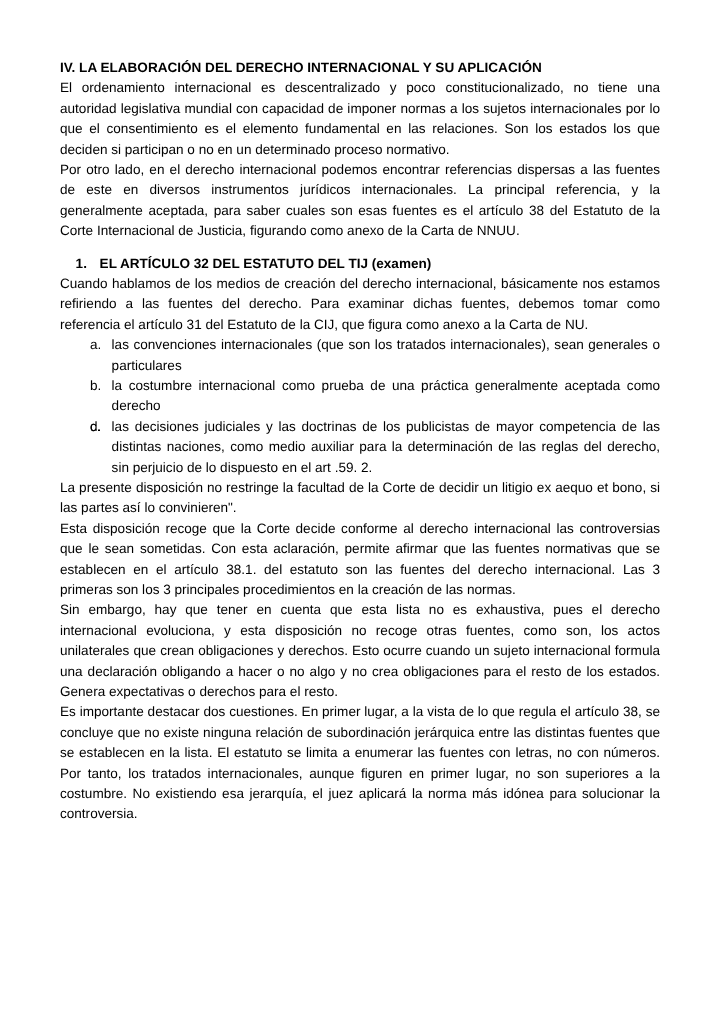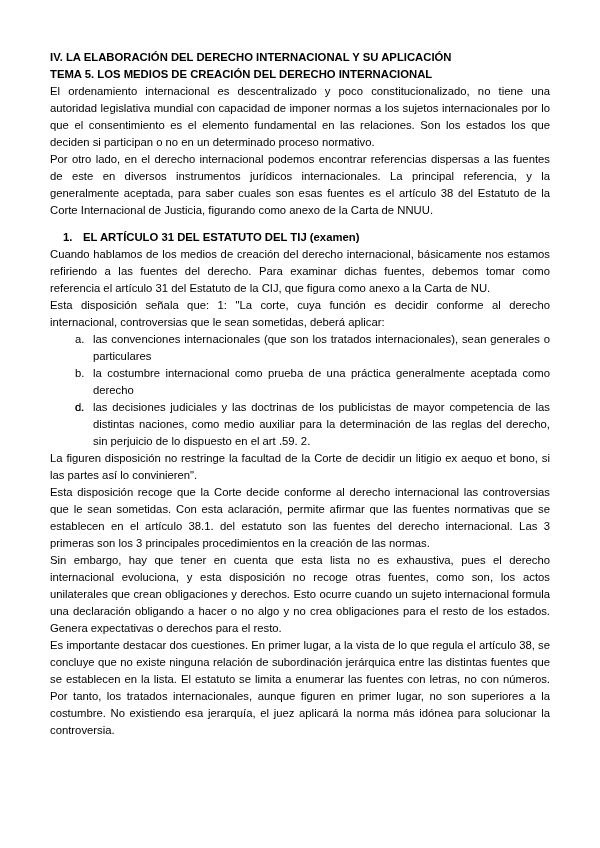--- a/index.html
+++ b/index.html
@@ -27,49 +27,47 @@
   .gap { margin-top: 10px; }
   .list .li { position: relative; padding-left: 43px; text-align: justify; }
   .li-marker { position: absolute; left: 25px; top: 0; }
 </style>
 </head>
 <body style="background: rgb(255, 255, 255);">
 
 <div class="page" style="color: rgb(0, 0, 0);">
 
   <p class="t bold">IV. LA ELABORACIÓN DEL DERECHO INTERNACIONAL Y SU APLICACIÓN</p>
-  <p class="t bold">TEMA 5. LOS MEDIOS DE CREACIÓN DEL DERECHO INTERNACIONAL</p>
 
   <p class="t just">El ordenamiento internacional es descentralizado y poco constitucionalizado, no tiene una autoridad legislativa mundial con capacidad de imponer normas a los sujetos internacionales por lo que el consentimiento es el elemento fundamental en las relaciones. Son los estados los que deciden si participan o no en un determinado proceso normativo.</p>
   <p class="t just">Por otro lado, en el derecho internacional podemos encontrar referencias dispersas a las fuentes de este en diversos instrumentos jurídicos internacionales. La principal referencia, y la generalmente aceptada, para saber cuales son esas fuentes es el artículo 38 del Estatuto de la Corte Internacional de Justicia, figurando como anexo de la Carta de NNUU.</p>
 
   <div class="section-heading">
-    <span class="sec-marker">1.</span><span>EL ARTÍCULO 31 DEL ESTATUTO DEL TIJ (examen)</span>
+    <span class="sec-marker">1.</span><span>EL ARTÍCULO 32 DEL ESTATUTO DEL TIJ (examen)</span>
   </div>
 
   <p class="t just">Cuando hablamos de los medios de creación del derecho internacional, básicamente nos estamos refiriendo a las fuentes del derecho. Para examinar dichas fuentes, debemos tomar como referencia el artículo 31 del Estatuto de la CIJ, que figura como anexo a la Carta de NU.</p>
-  <p class="t just">Esta disposición señala que: 1: "La corte, cuya función es decidir conforme al derecho internacional, controversias que le sean sometidas, deberá aplicar:</p>
 
   <div class="list">
     <div class="li">
       <span class="li-marker">a.</span>
       <span>las convenciones internacionales (que son los tratados internacionales), sean generales o particulares</span>
     </div>
     <div class="li">
       <span class="li-marker">b.</span>
       <span>la costumbre internacional como prueba de una práctica generalmente aceptada como derecho</span>
     </div>
     <div class="li">
       <span class="li-marker">c.</span>
     </div>
     <div class="li">
       <span class="li-marker">d.</span>
       <span>las decisiones judiciales y las doctrinas de los publicistas de mayor competencia de las distintas naciones, como medio auxiliar para la determinación de las reglas del derecho, sin perjuicio de lo dispuesto en el art .59. 2.</span>
     </div>
   </div>
 
-  <p class="t just">La figuren disposición no restringe la facultad de la Corte de decidir un litigio ex aequo et bono, si las partes así lo convinieren".</p>
+  <p class="t just">La presente disposición no restringe la facultad de la Corte de decidir un litigio ex aequo et bono, si las partes así lo convinieren".</p>
 
   <p class="t just gap">Esta disposición recoge que la Corte decide conforme al derecho internacional las controversias que le sean sometidas. Con esta aclaración, permite afirmar que las fuentes normativas que se establecen en el artículo 38.1. del estatuto son las fuentes del derecho internacional. Las 3 primeras son los 3 principales procedimientos en la creación de las normas.</p>
   <p class="t just gap">Sin embargo, hay que tener en cuenta que esta lista no es exhaustiva, pues el derecho internacional evoluciona, y esta disposición no recoge otras fuentes, como son, los actos unilaterales que crean obligaciones y derechos. Esto ocurre cuando un sujeto internacional formula una declaración obligando a hacer o no algo y no crea obligaciones para el resto de los estados. Genera expectativas o derechos para el resto.</p>
   <p class="t just gap">Es importante destacar dos cuestiones. En primer lugar, a la vista de lo que regula el artículo 38, se concluye que no existe ninguna relación de subordinación jerárquica entre las distintas fuentes que se establecen en la lista. El estatuto se limita a enumerar las fuentes con letras, no con números. Por tanto, los tratados internacionales, aunque figuren en primer lugar, no son superiores a la costumbre. No existiendo esa jerarquía, el juez aplicará la norma más idónea para solucionar la controversia.</p>
 
 </div>
 
 </body></html>

